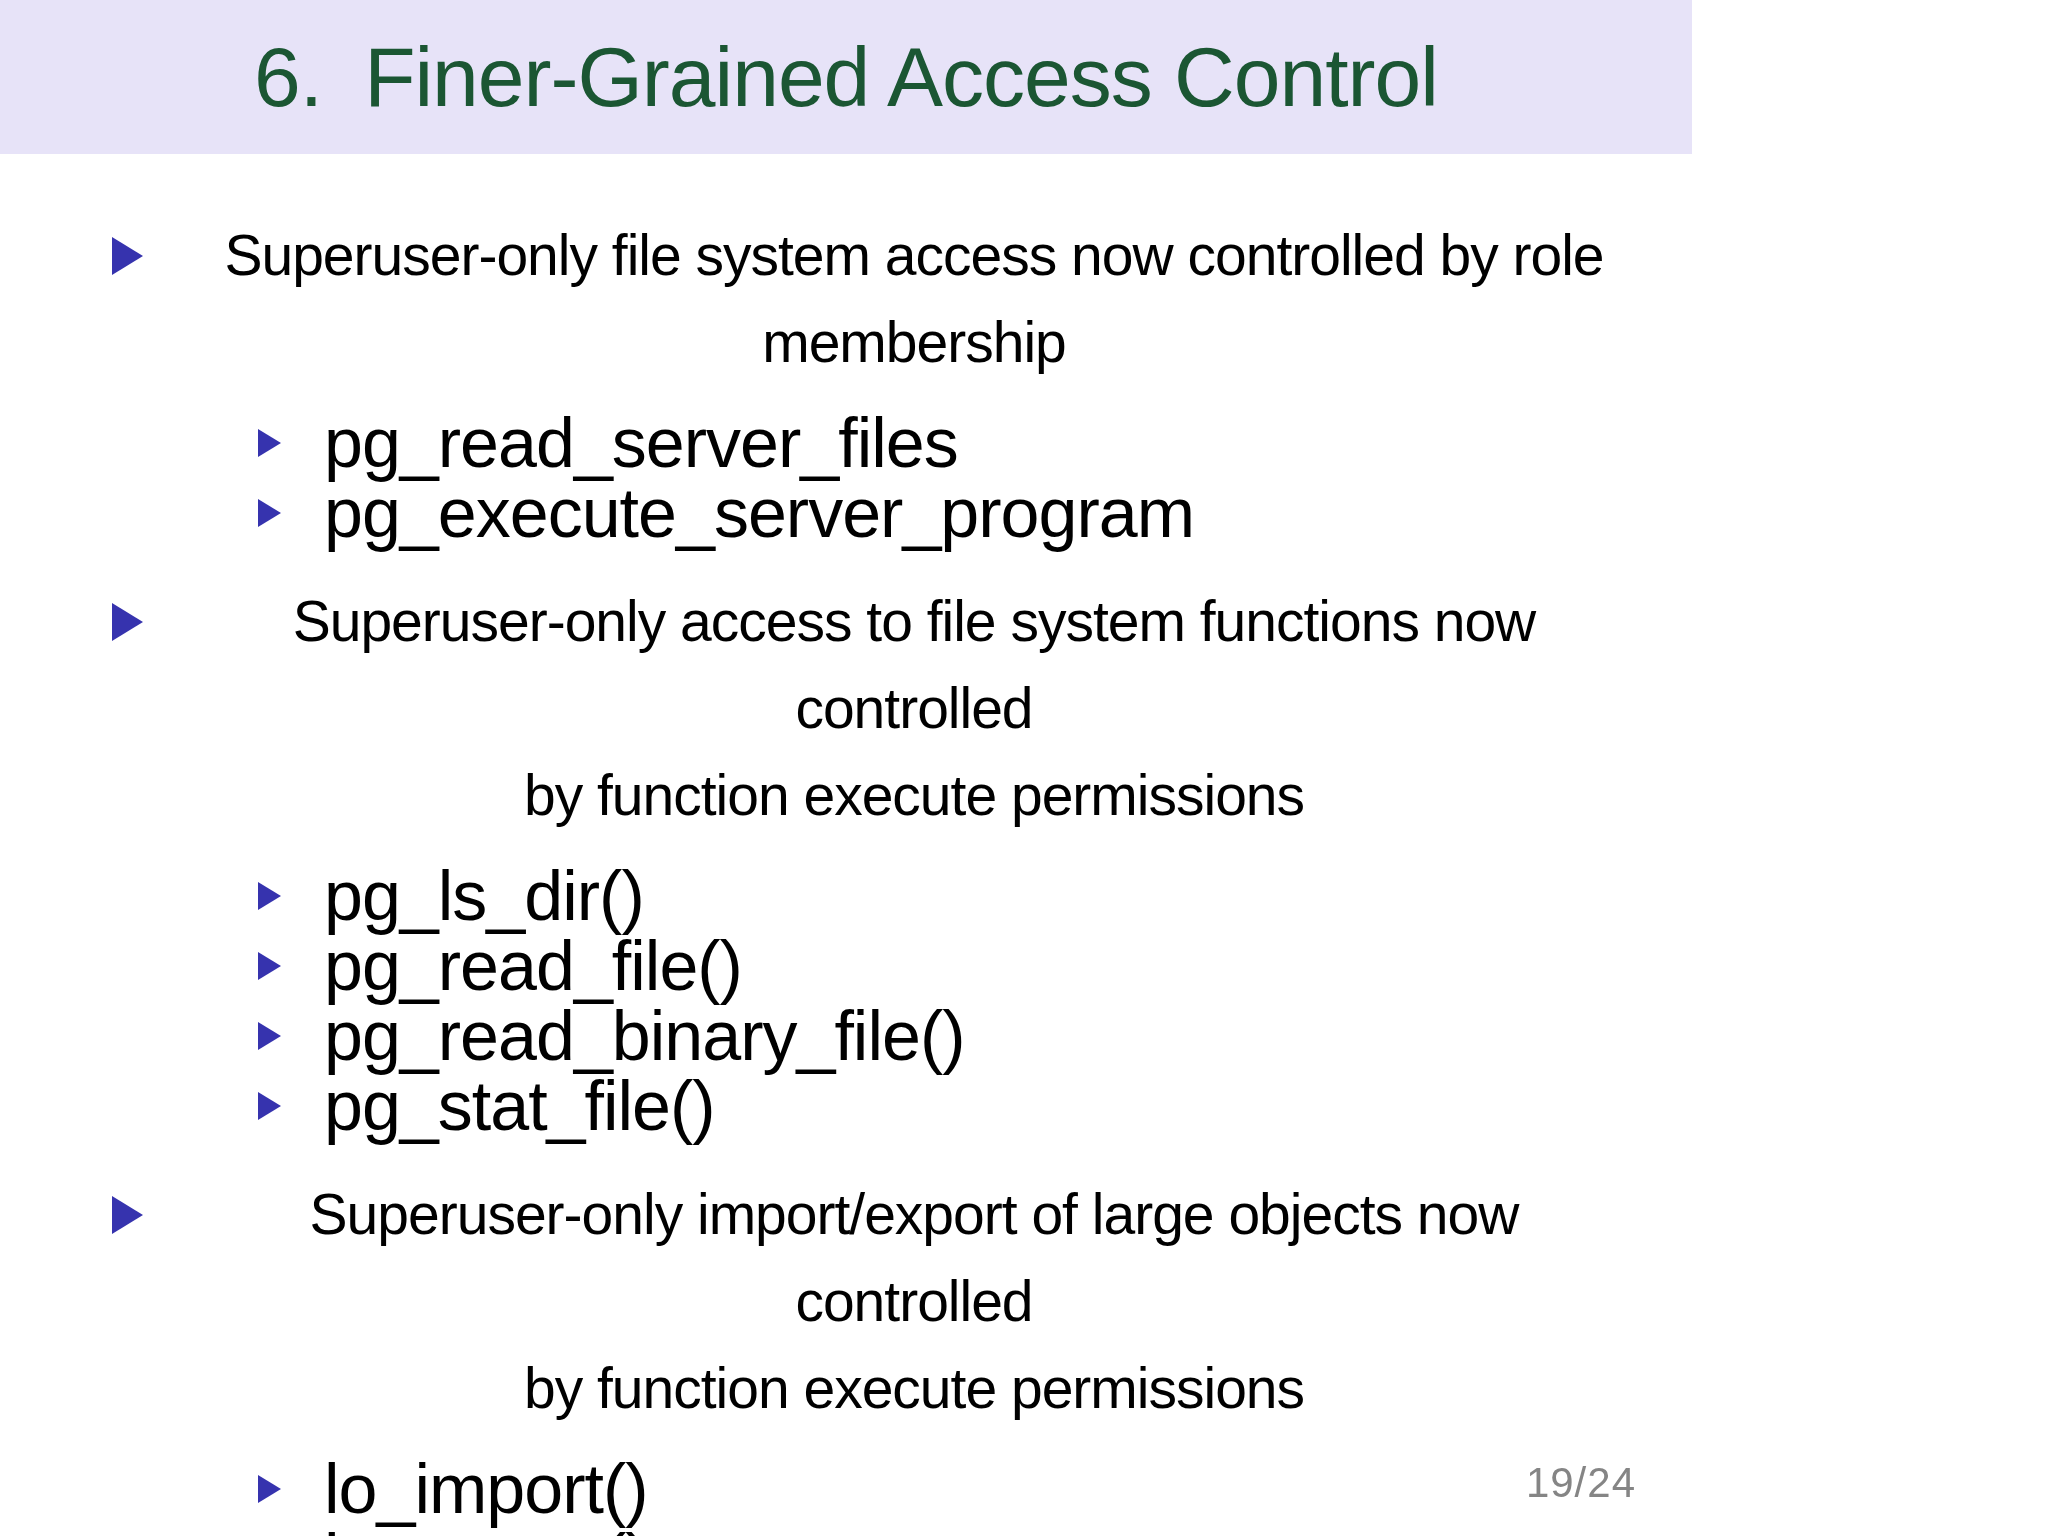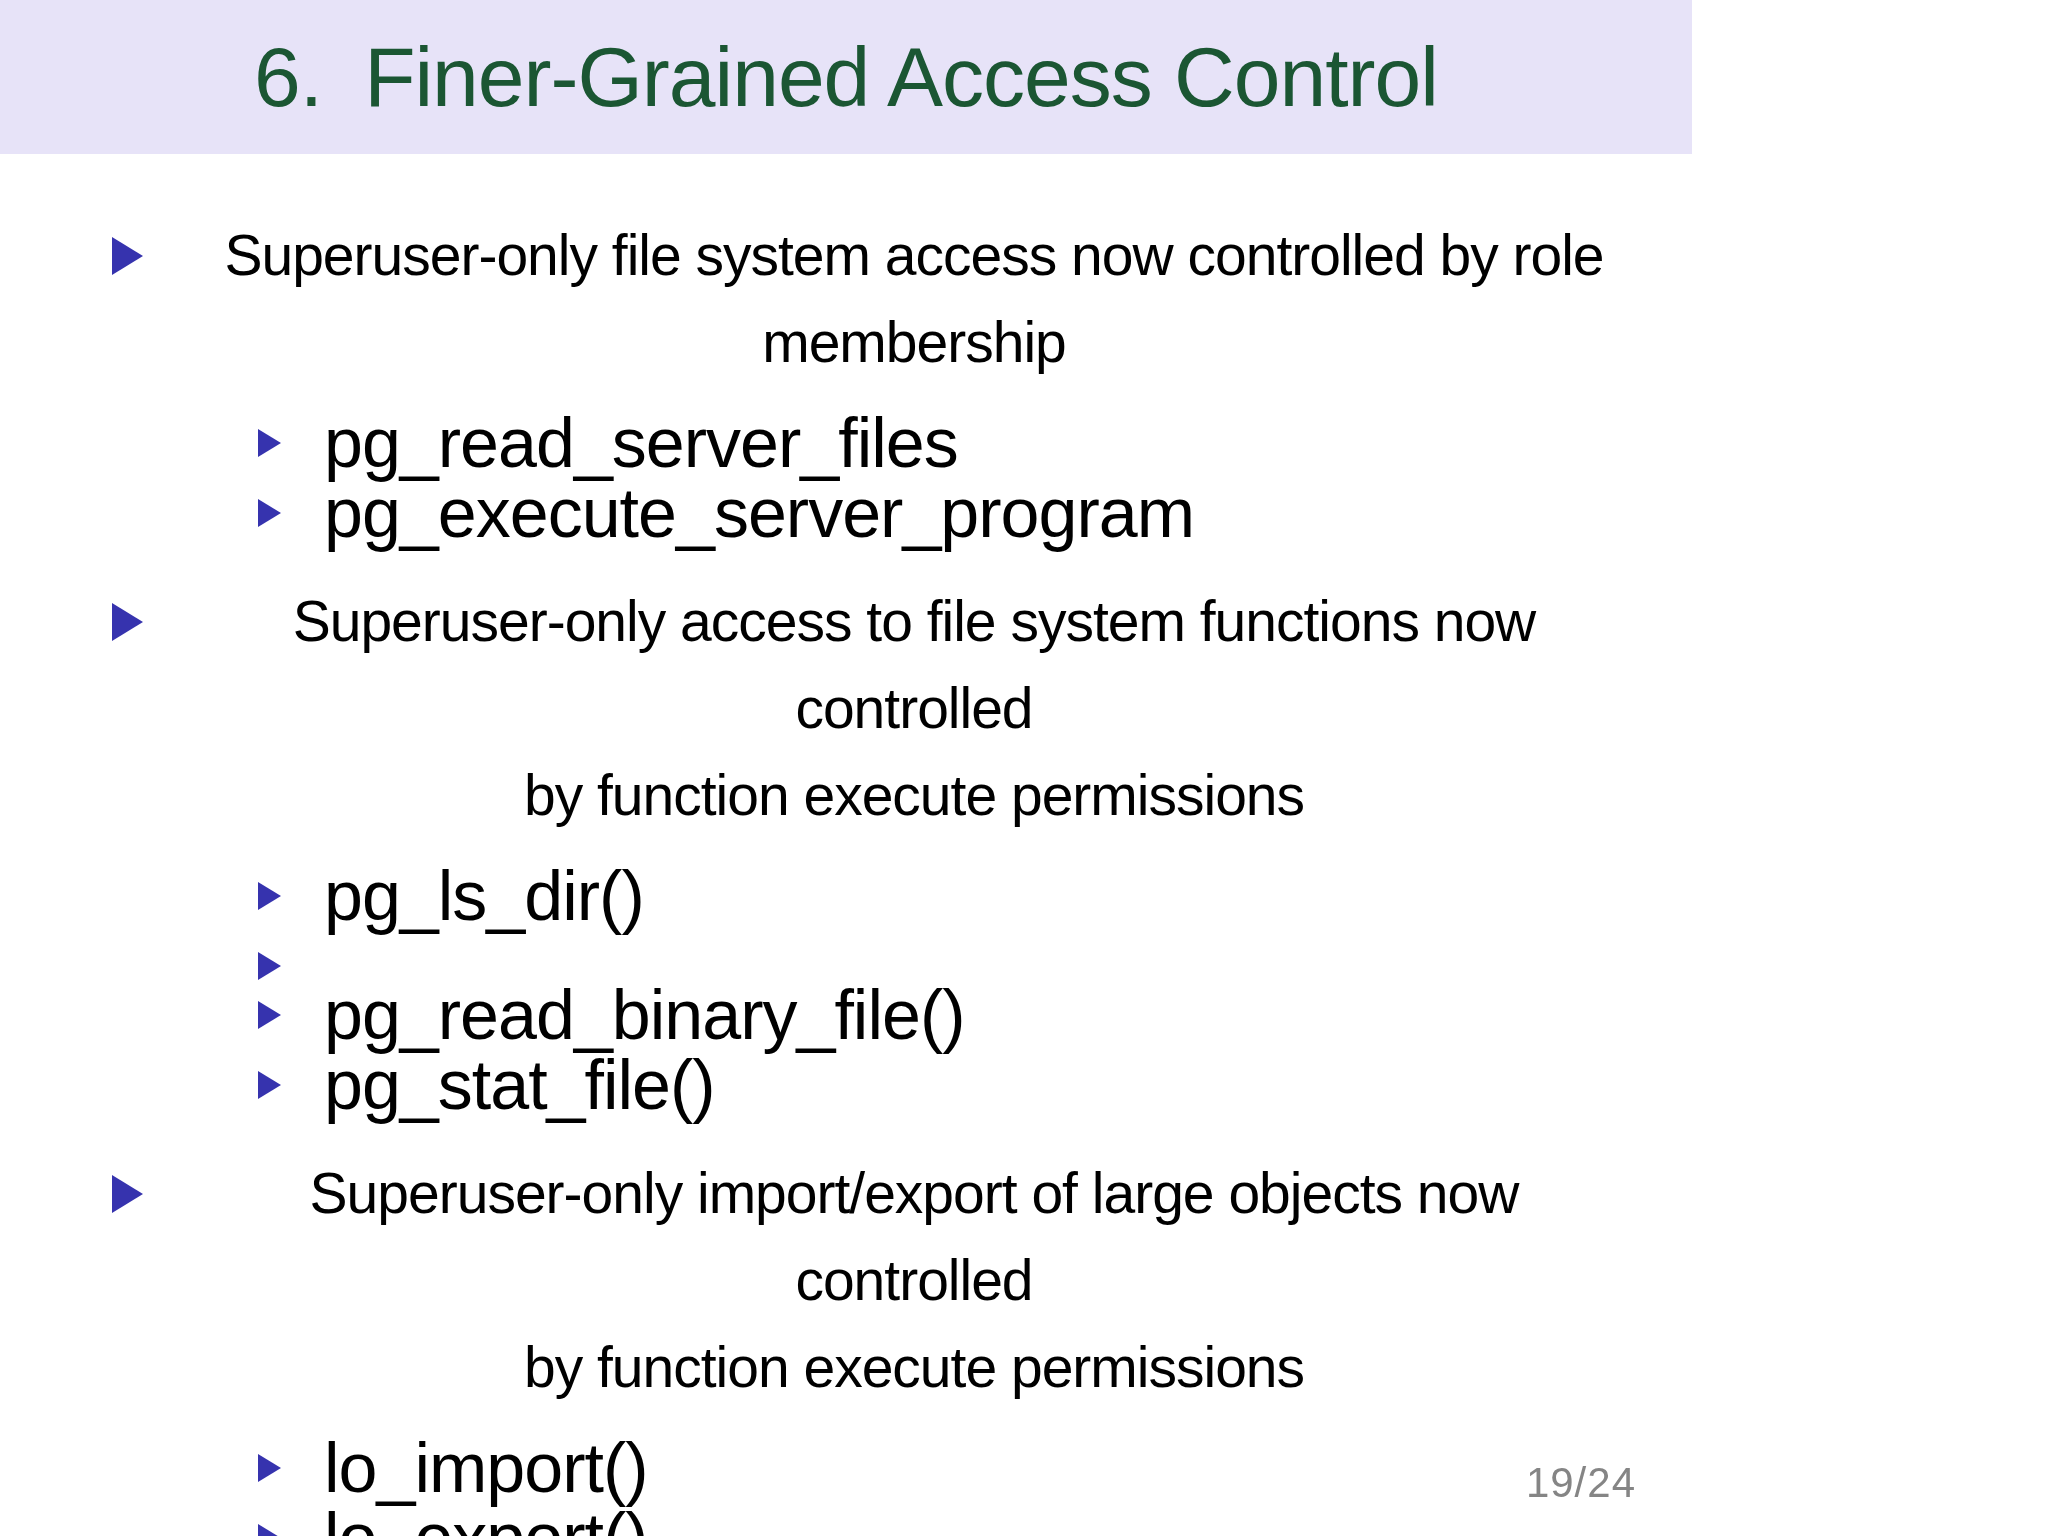--- a/index.html
+++ b/index.html
@@ -132,20 +132,21 @@
           <div class="sub">
             <div class="sub-marker-col">
                 <div class="tri-small"></div>
               </div>
             <div>pg_ls_dir()</div>
           </div>
           <div class="sub">
             <div class="sub-marker-col">
                 <div class="tri-small"></div>
               </div>
+            <div>pg_read_file()</div>
           </div>
           <div class="sub">
             <div class="sub-marker-col">
                 <div class="tri-small"></div>
               </div>
             <div>pg_read_binary_file()</div>
           </div>
           <div class="sub">
             <div class="sub-marker-col">
                 <div class="tri-small"></div>

